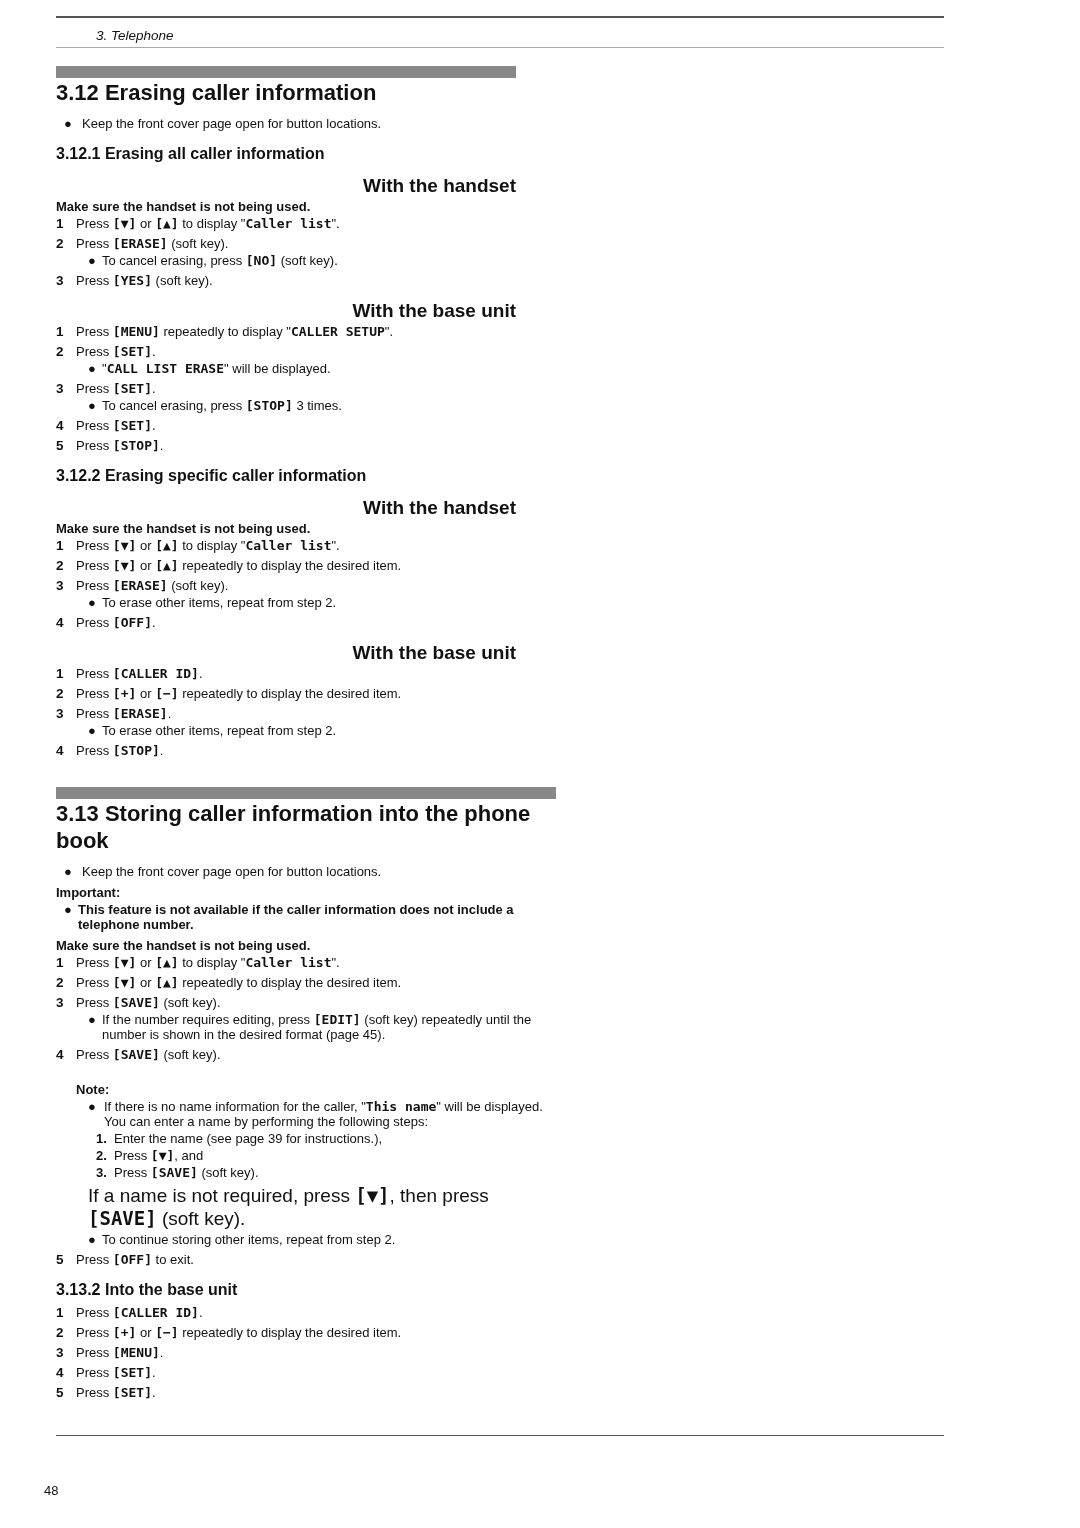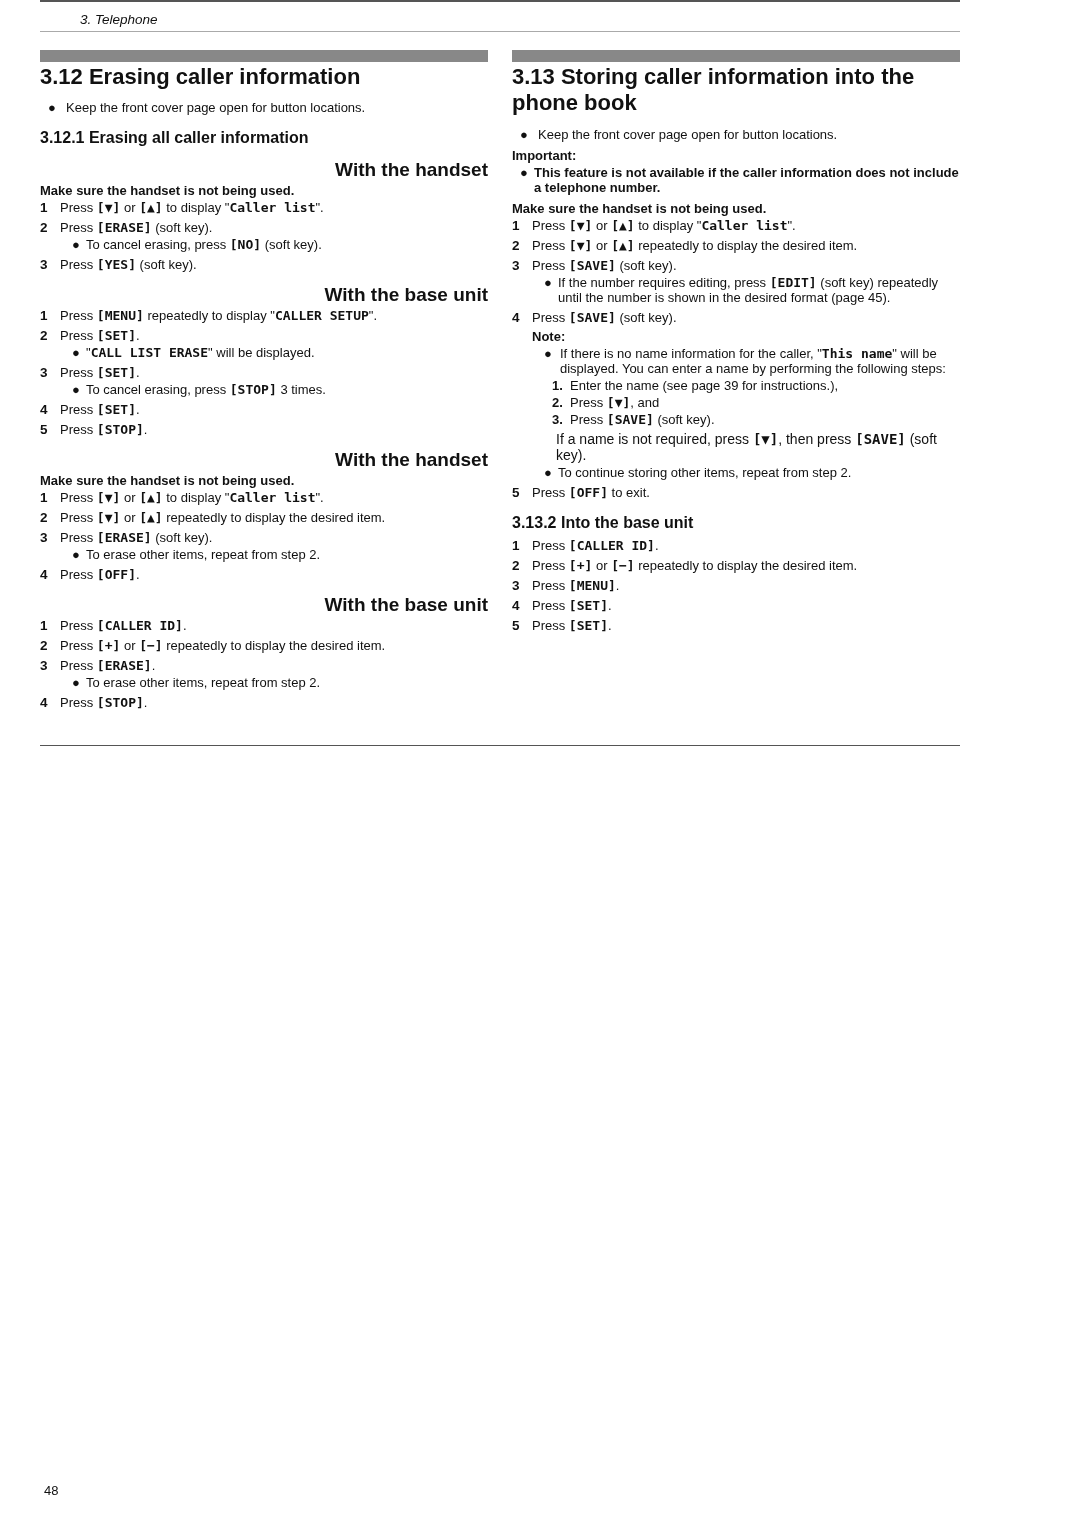--- a/index.html
+++ b/index.html
@@ -7,21 +7,21 @@
       background: #fff;
       font-family: Arial, Helvetica, sans-serif;
       font-size: 13.5px;
       color: #111;
       width: 1080px;
       min-height: 1528px;
     }
     .page {
       width: 1000px;
       min-height: 1528px;
-      padding: 0;
+      padding: 16px;
       position: relative;
     }
     
     .top-rule {
       border-top: 2px solid #555;
       margin: 0 40px;
       padding-top: 10px;
     }
     .section-header-label {
       font-style: italic;
@@ -31,21 +31,21 @@
       padding-bottom: 6px;
     }
     .section-header-rule {
       border-bottom: 1px solid #aaa;
       margin: 0 40px 18px 40px;
       padding-bottom: 4px;
     }
     
     .columns {
       display: flex;
-      flex-direction: row;
+      flex-direction: column;
       margin: 0 40px;
       gap: 24px;
     }
     .col-left {
       flex: 1;
       max-width: 460px;
     }
     .col-right {
       flex: 1;
       max-width: 500px;
@@ -134,21 +134,21 @@
       font-size: 13px;
       font-weight: bold;
     }
     .important-bullet .bullet {
       min-width: 14px;
     }
     
     .note-label {
       font-weight: bold;
       font-size: 13px;
-      margin-top: 4px;
+      margin-top: 20px;
     }
     .note-sub-bullet {
       display: flex;
       flex-direction: row;
       margin-left: 12px;
       margin-top: 2px;
       font-size: 13px;
     }
     .note-sub-bullet .bullet {
       min-width: 16px;
@@ -265,20 +265,21 @@
             <span class="step-num">4</span>
             <span class="step-content">Press <kbd>[SET]</kbd>.</span>
           </li>
           <li>
             <span class="step-num">5</span>
             <span class="step-content">Press <kbd>[STOP]</kbd>.</span>
           </li>
         </ol>
       </div>
 
+      <div class="subsection-title">3.12.2 Erasing specific caller information</div>
 
       <div class="sub-sub-title">With the handset</div>
       <div class="bold-line">Make sure the handset is not being used.</div>
 
       <div class="steps">
         <ol>
           <li>
             <span class="step-num">1</span>
             <span class="step-content">Press <kbd>[▼]</kbd> or <kbd>[▲]</kbd> to display "<code>Caller list</code>".</span>
           </li>
@@ -387,21 +388,21 @@
                 <span>Enter the name (see page 39 for instructions.),</span>
               </div>
               <div class="numbered-sub">
                 <span class="snum">2.</span>
                 <span>Press <kbd>[▼]</kbd>, and</span>
               </div>
               <div class="numbered-sub">
                 <span class="snum">3.</span>
                 <span>Press <kbd>[SAVE]</kbd> (soft key).</span>
               </div>
-              <div style="margin-left:24px; margin-top:4px; font-size:14px;">If a name is not required, press <kbd>[▼]</kbd>, then press <kbd>[SAVE]</kbd> (soft key).</div>
+              <div style="margin-left:12px; margin-top:4px; font-size:19px;">If a name is not required, press <kbd>[▼]</kbd>, then press <kbd>[SAVE]</kbd> (soft key).</div>
               <div class="sub-bullet">
                 <span class="bullet">●</span>
                 <span>To continue storing other items, repeat from step 2.</span>
               </div>
             </span>
           </li>
           <li>
             <span class="step-num">5</span>
             <span class="step-content">Press <kbd>[OFF]</kbd> to exit.</span>
           </li>

